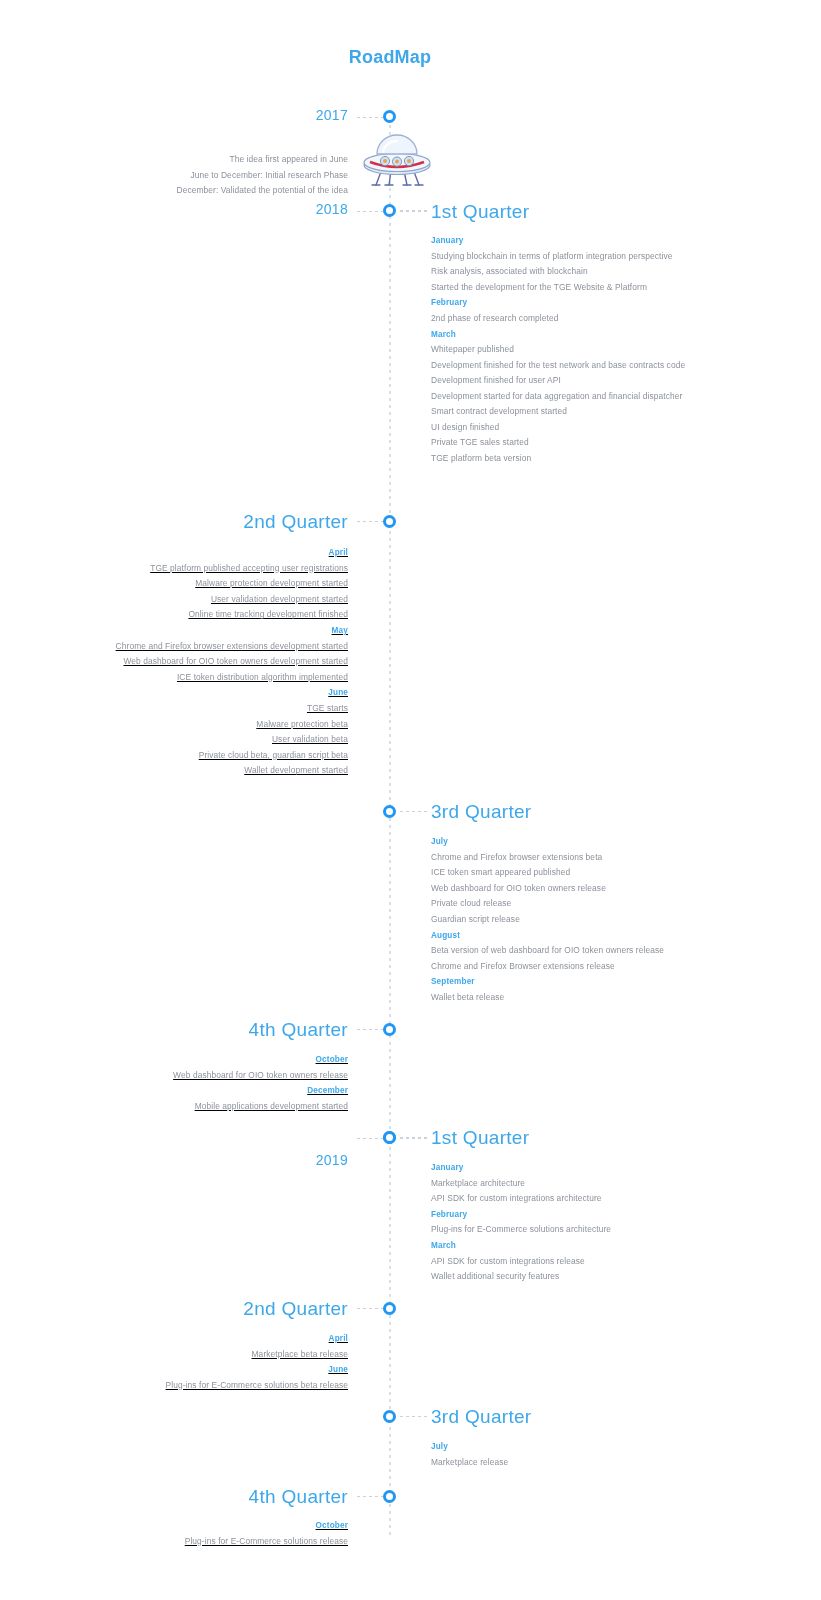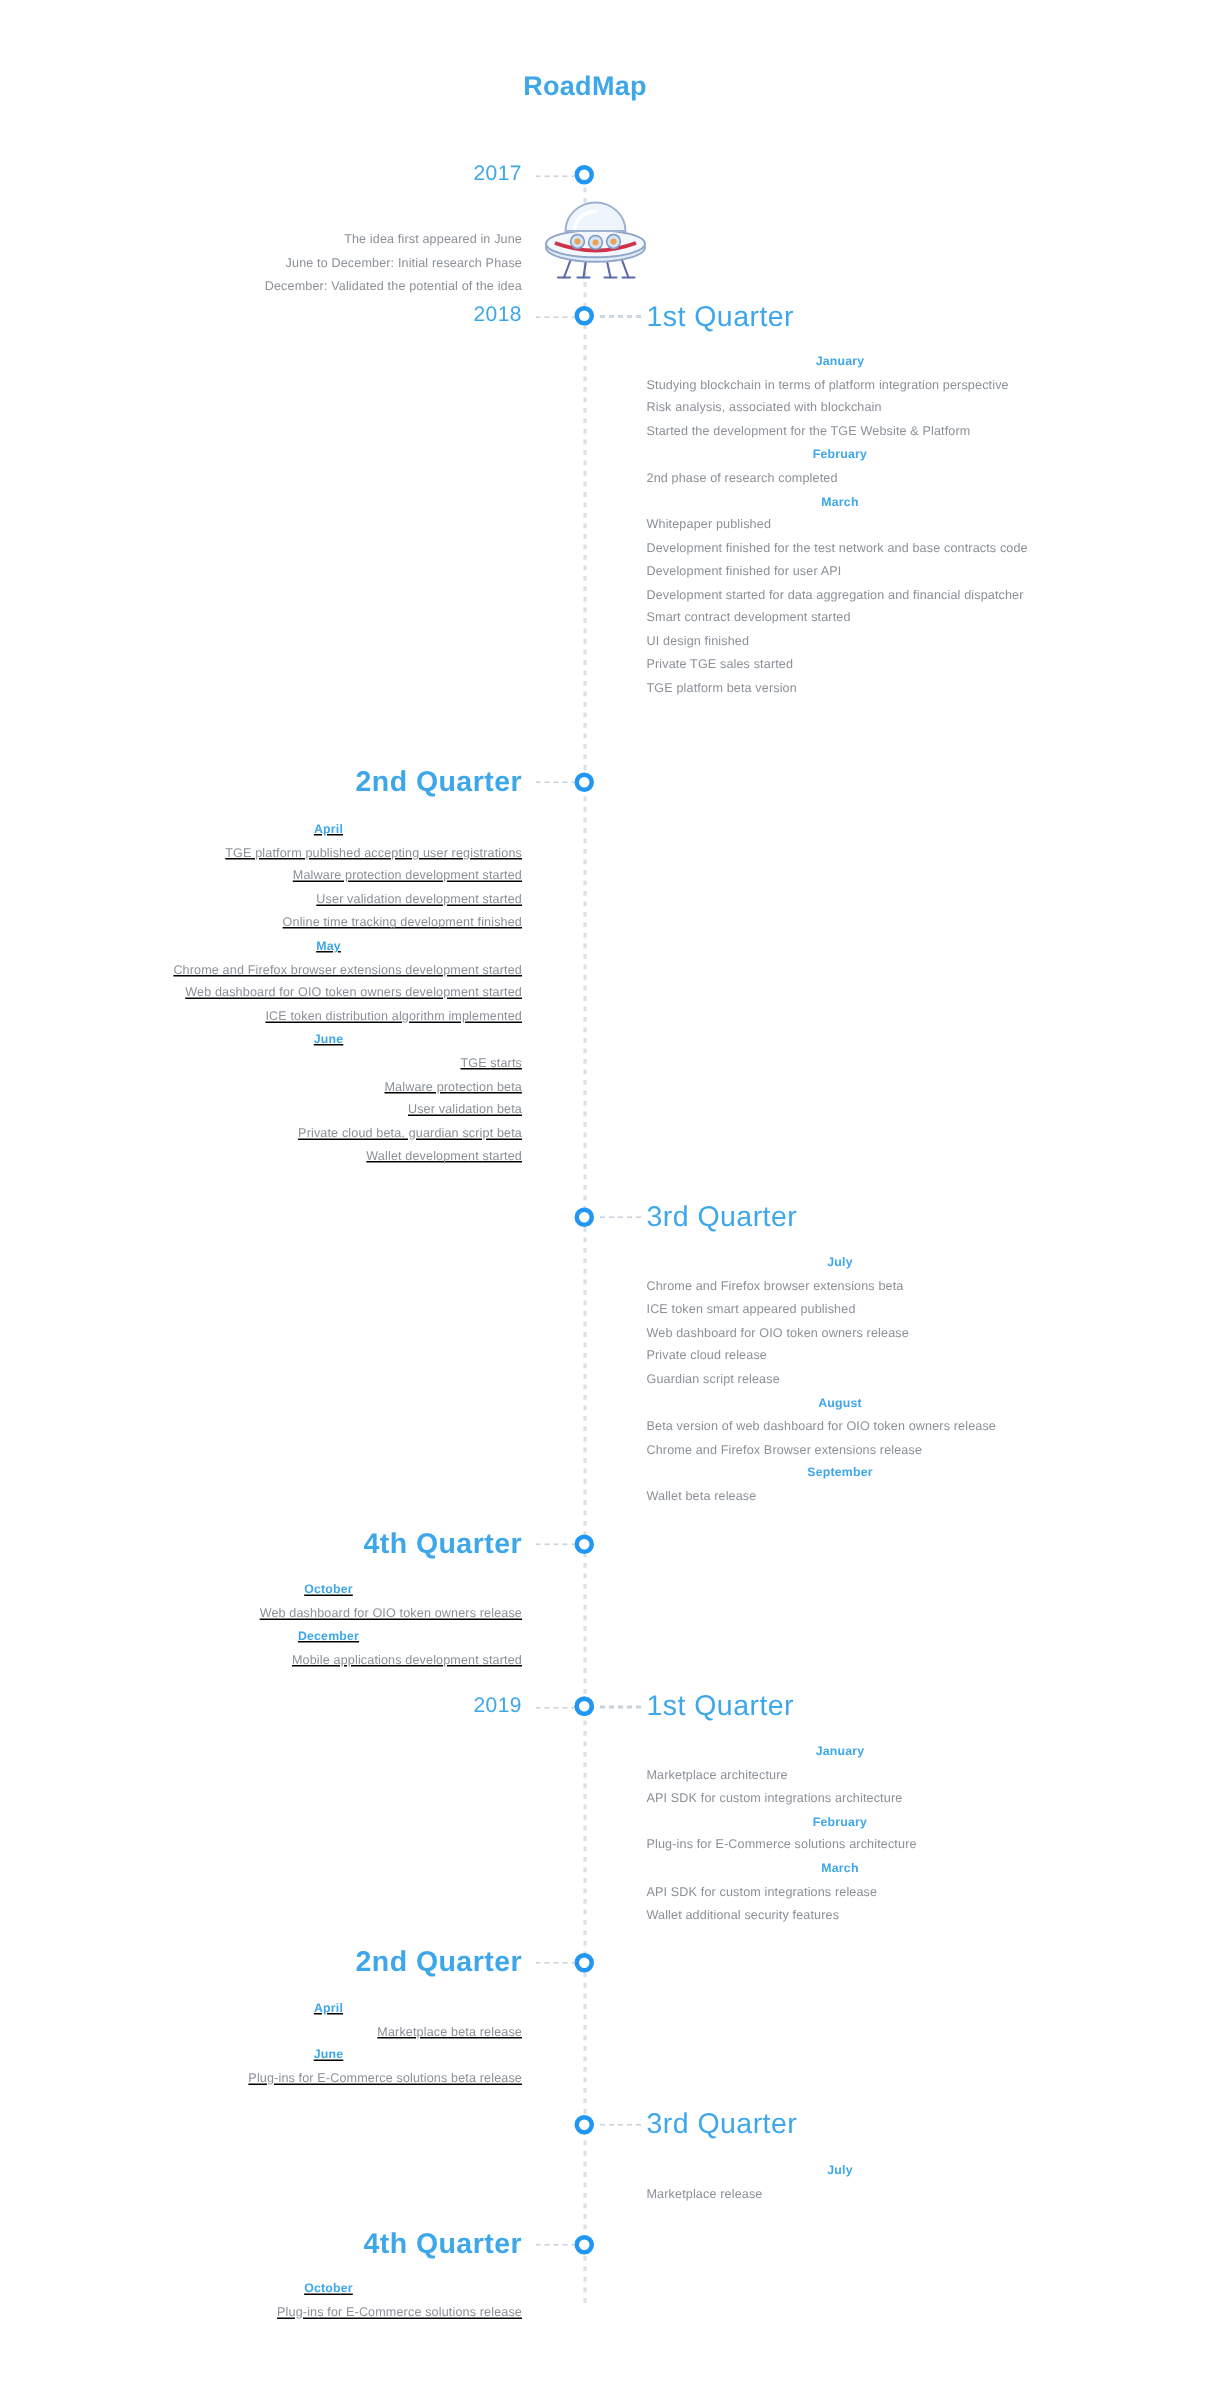--- a/index.html
+++ b/index.html
@@ -75,37 +75,36 @@
 
   
   .quarter {
     position: absolute;
     font-size: 19px;
     color: #3da7ea;
     letter-spacing: 0.3px;
     white-space: nowrap;
   }
   .quarter.right { text-align: left; }
-  .quarter.left  { text-align: right; font-weight: bold; }
+  .quarter.left  { text-align: right; }
 
   
   .block {
     position: absolute;
     width: 258px;
   }
   .block.right { left: 431px; text-align: left; }
   .block.left  { right: 473px; text-align: right; text-decoration: underline; }
 
   .month {
     font-size: 8.2px;
     font-weight: bold;
     color: #3da7ea;
     line-height: 15.6px;
     letter-spacing: 0.15px;
-    text-align: center;
   }
   .item {
     font-size: 8.4px;
     color: #8b9199;
     line-height: 15.6px;
     letter-spacing: 0.1px;
   }
   .item.wrap { line-height: 12.3px; padding: 1.5px 0; }
 
   
@@ -164,21 +163,21 @@
     <div class="item">The idea first appeared in June</div>
     <div class="item">June to December: Initial research Phase</div>
     <div class="item">December: Validated the potential of the idea</div>
   </div>
 
   <div class="year" style="right:473px; top:201px;">2018</div>
   <div class="connector" style="left:357px; top:211px; width:26px;"></div>
   <div class="connector" style="left:400px; top:211px; width:28px;"></div>
   <div class="node" style="top:204px;"></div>
 
-  <div class="year" style="right:473px; top:1128px;text-align:right;">2019</div>
+  <div class="year" style="right:473px; top:1152px;text-align:right;">2019</div>
   <div class="connector" style="left:357px; top:1138px; width:26px;"></div>
   <div class="connector" style="left:400px; top:1138px; width:28px;"></div>
 
   <div id="quarters-layer">
       <div class="connector" style="top: 210px; left: 400px; width: 28px;"></div>
       <div class="quarter right" style="top: 201px; left: 431px;">1st Quarter</div>
       <div class="block right" style="top: 233px;">
         <div class="month">January</div>
         <div class="item">Studying blockchain in terms of platform integration perspective</div>
         <div class="item">Risk analysis, associated with blockchain</div>

